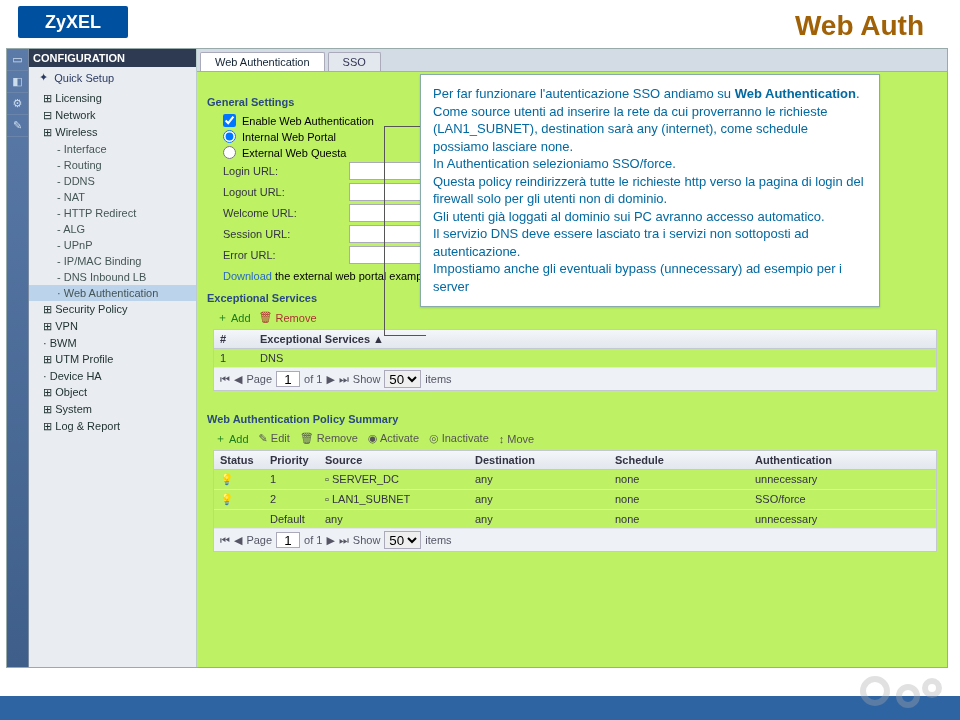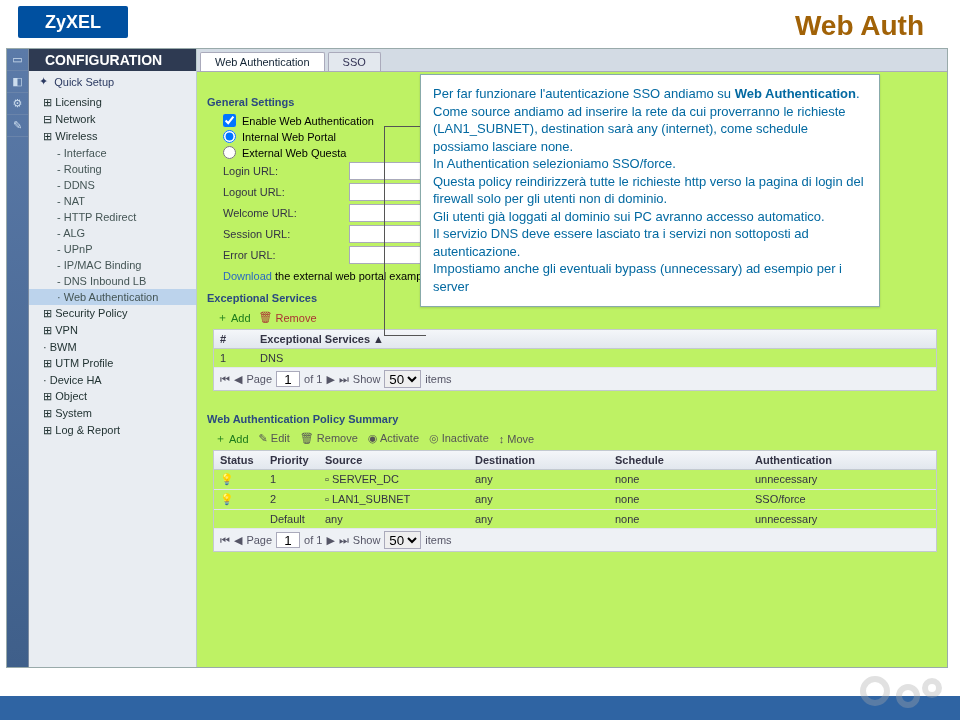--- a/index.html
+++ b/index.html
@@ -3,21 +3,21 @@
 <meta charset="utf-8">
 <style>
 *{box-sizing:border-box;margin:0;padding:0;font-family:Arial,Helvetica,sans-serif}
 body{width:960px;height:720px;background:#fff;font-size:11px;position:relative;overflow:hidden}
 .logo{position:absolute;top:6px;left:18px;width:110px;height:32px;background:#0050a0;border-radius:2px;display:flex;align-items:center;justify-content:center;color:#fff;font-weight:bold;font-size:18px}
 .slide-title{position:absolute;top:10px;right:36px;font-size:28px;font-weight:bold;color:#a16207}
 .app{position:absolute;top:48px;left:6px;right:12px;bottom:52px;border:1px solid #9aa}
 .leftbar{position:absolute;top:0;left:0;width:22px;height:100%;background:linear-gradient(#5b7aa8,#3f5f8a);border-right:1px solid #7a8aa0}
 .leftbar .li{height:22px;border-bottom:1px solid #6a84aa;display:flex;align-items:center;justify-content:center;color:#cde}
 .sidebar{position:absolute;top:0;left:22px;width:168px;height:100%;background:#e9edf2;border-right:1px solid #bcc}
-.sidebar-hdr{background:#2e3a52;color:#fff;font-weight:bold;padding:3px 16px;font-size:14px}
+.sidebar-hdr{background:#2e3a52;color:#fff;font-weight:bold;padding:3px 4px;font-size:11px}
 .quick{display:flex;align-items:center;gap:6px;padding:4px 10px;color:#2b3a62}
 .tree{padding:2px 0}
 .tree div{padding:2px 6px 2px 14px;color:#233;cursor:default}
 .tree .sub{padding-left:28px;color:#455}
 .tree .sel{background:#bcd3ec}
 .content{position:absolute;top:0;left:190px;right:0;height:100%;overflow:hidden;background:#f0f3f6}
 .tabs{display:flex;background:#d3dbe4;border-bottom:1px solid #aab;padding-top:3px}
 .tab{padding:3px 14px;background:#e3e8ee;border:1px solid #aab;border-bottom:none;margin-left:3px;border-radius:2px 2px 0 0;color:#335}
 .tab.active{background:#fff;color:#123;font-weight:normal}
 .pane{background:#bef264;padding:20px 10px 140px}
@@ -232,21 +232,21 @@
           </div>
         </div>
       </div>
     </div>
   </div>
 </div>
 
 <div class="conn"></div>
 <div class="callout">
   <p><span>Per far funzionare l'autenticazione SSO andiamo su </span><b>Web Authentication</b><span>.</span></p>
-  <p>Come source andiamo ad inserire la rete da cui proverranno le richieste (LAN1_SUBNET), destination sarà any (internet), come schedule possiamo lasciare none.</p>
+  <p>Come source utenti ad inserire la rete da cui proverranno le richieste (LAN1_SUBNET), destination sarà any (internet), come schedule possiamo lasciare none.</p>
   <p>In Authentication selezioniamo SSO/force.</p>
   <p>Questa policy reindirizzerà tutte le richieste http verso la pagina di login del firewall solo per gli utenti non di dominio.</p>
   <p>Gli utenti già loggati al dominio sui PC avranno accesso automatico.</p>
   <p>Il servizio DNS deve essere lasciato tra i servizi non sottoposti ad autenticazione.</p>
   <p>Impostiamo anche gli eventuali bypass (unnecessary) ad esempio per i server</p>
 </div>
 
 <div class="foot-deco">
   <div class="gears">
     <div class="gear" style="width:30px;height:30px;right:60px;top:4px"></div>

